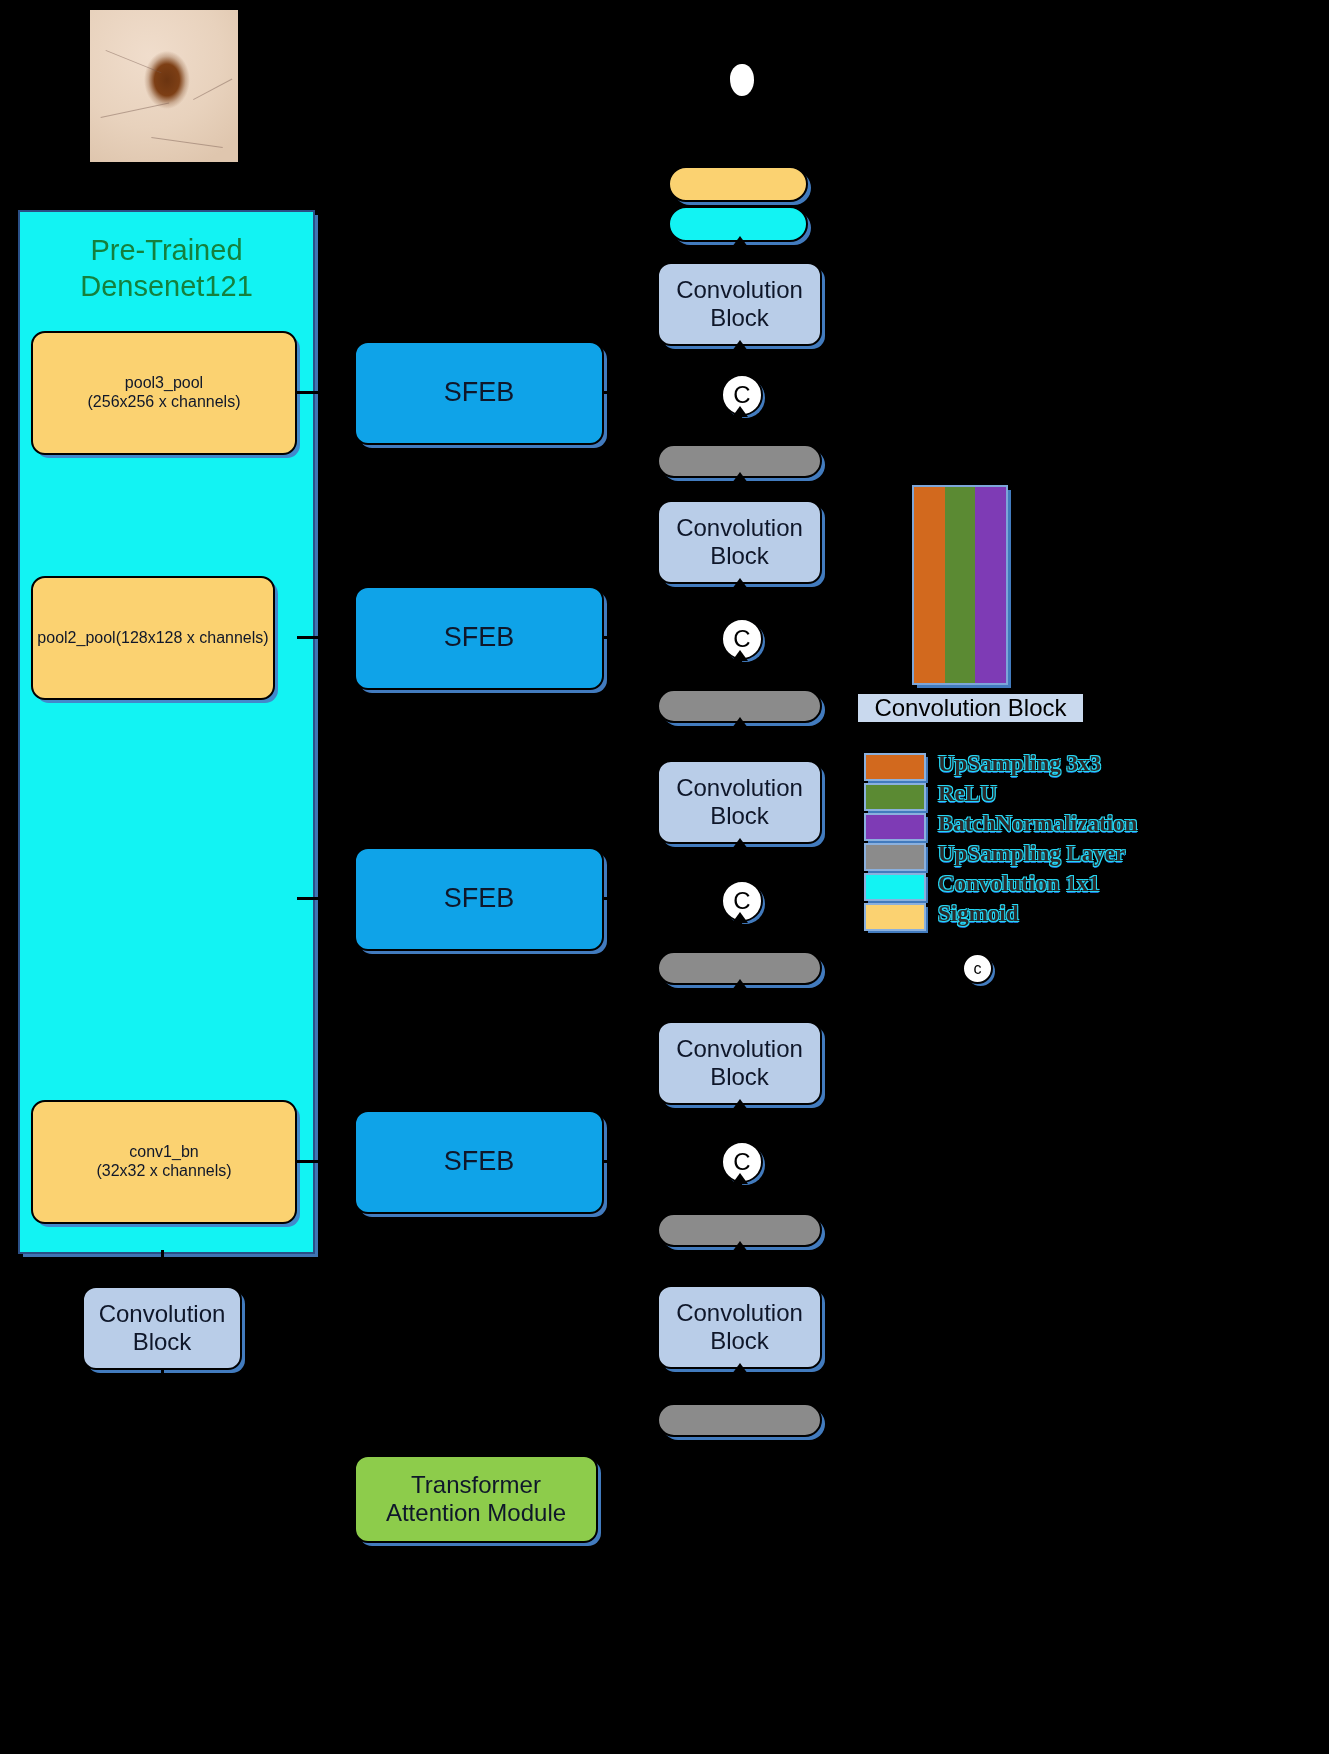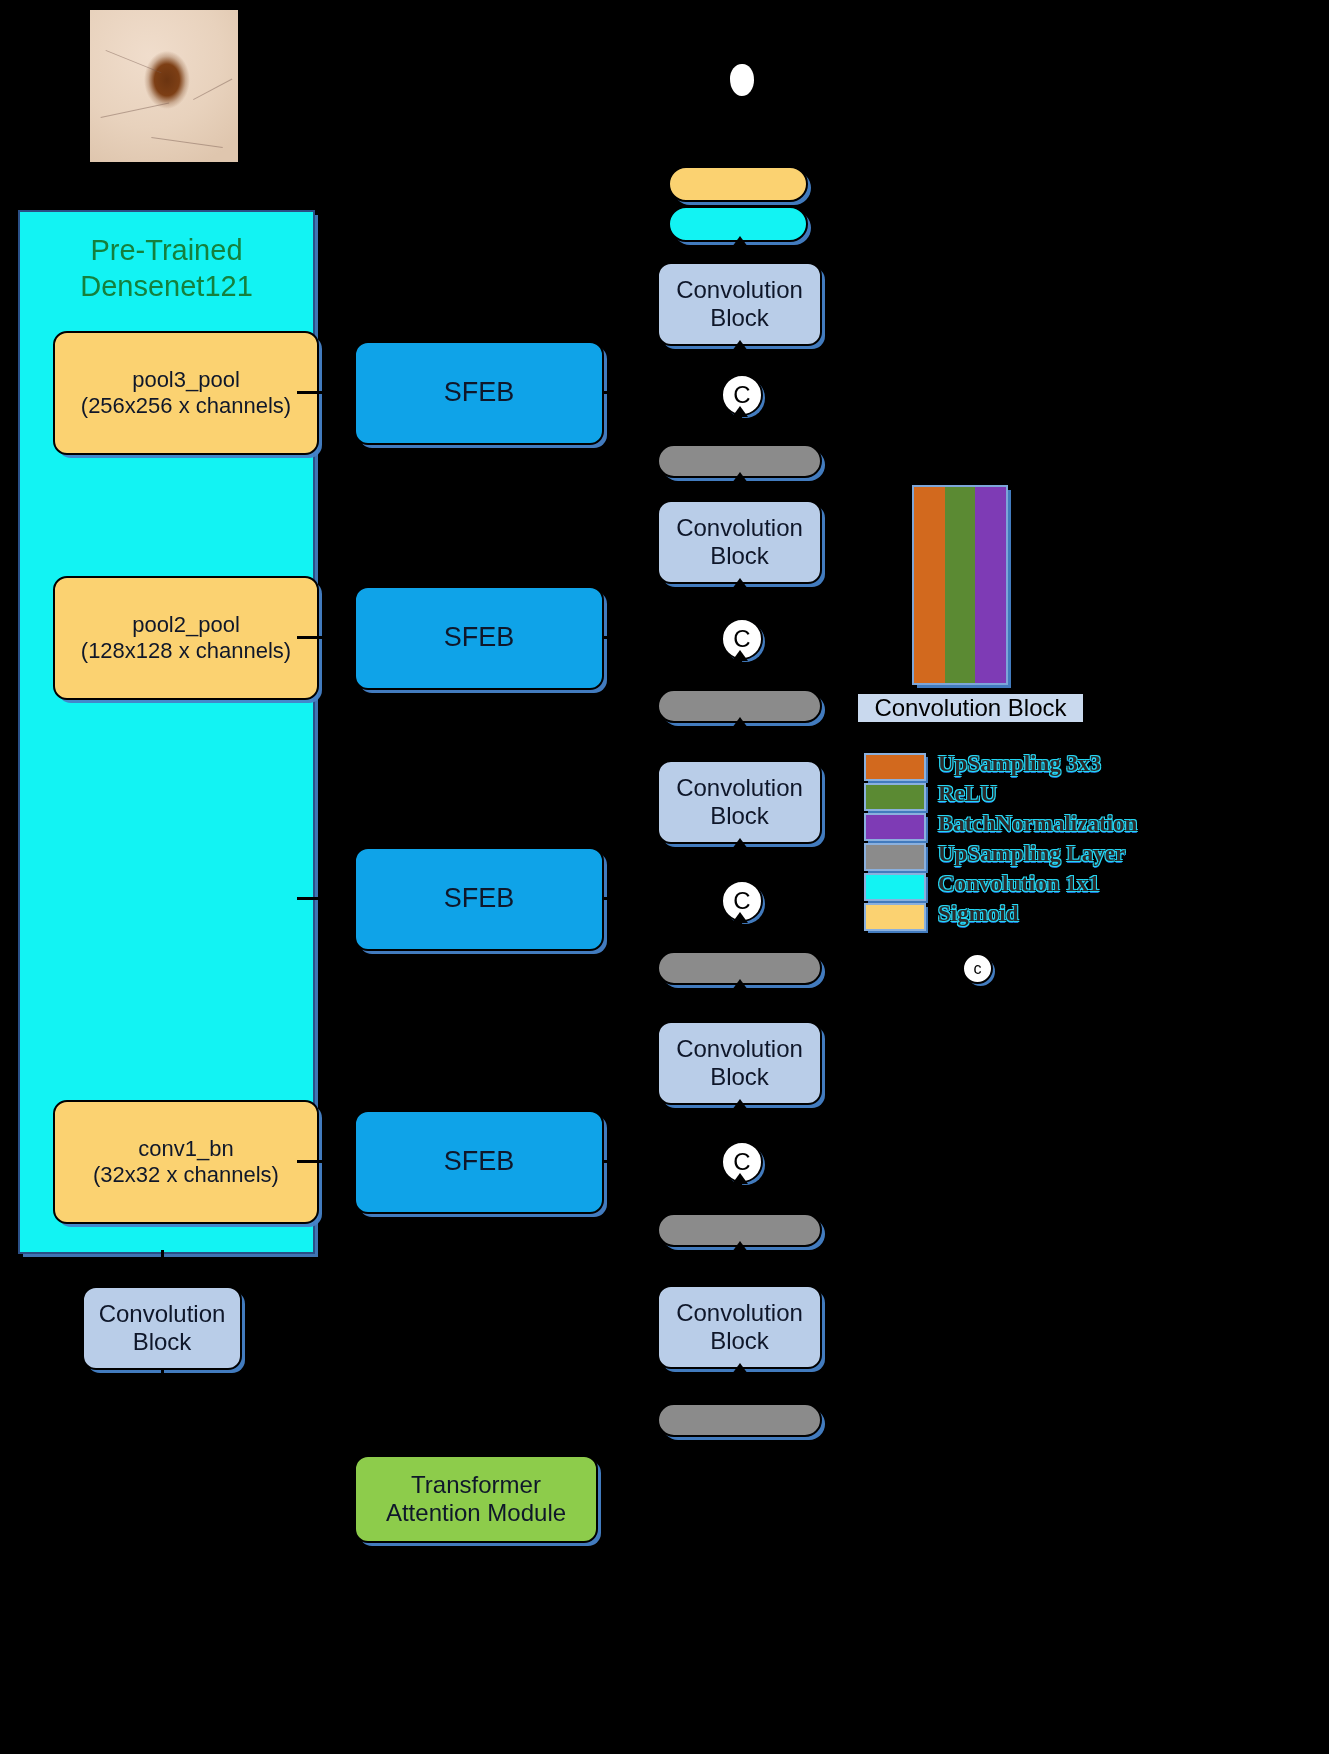--- a/index.html
+++ b/index.html
@@ -34,21 +34,21 @@
     position:absolute;left:18px;top:210px;width:293px;height:1040px;
     background:#12f3f3;border:2px solid #2a4f86;
     box-shadow:4px 4px 0 -1px rgba(70,130,200,.9);
   }
   #densenet-title{
     position:absolute;left:0;top:20px;width:100%;
     text-align:center;font-size:29px;color:#15803d;line-height:1.25;
   }
 
   
-  .t-gold{font-size:22px;margin-left:22px;}
+  .t-gold{font-size:16px;}
   .t-sfeb{font-size:27px;}
   .t-conv{font-size:24px;}
   .t-green{font-size:24px;}
 
   
   .concat{
     position:absolute;width:38px;height:38px;border-radius:50%;
     background:#ffffff;border:2px solid #000;
     display:flex;align-items:center;justify-content:center;
     font-size:24px;color:#000;
@@ -139,21 +139,21 @@
       <div>Pre-Trained</div>
       <div>Densenet121</div>
     </div>
   </div>
 
   <div class="node rounded fill-gold t-gold" style="left:31px;top:331px;width:266px;height:124px;flex-direction:column;">
     <div>pool3_pool</div>
     <div>(256x256 x channels)</div>
   </div>
 
-  <div class="node rounded fill-gold t-gold" style="left:31px;top:576px;width:266px;height:124px;flex-direction:column;">
+  <div class="node rounded fill-gold t-gold" style="left:31px;top:576px;width:244px;height:124px;">
     <div>pool2_pool</div>
     <div>(128x128 x channels)</div>
   </div>
 
 
   <div class="node rounded fill-gold t-gold" style="left:31px;top:1100px;width:266px;height:124px;flex-direction:column;">
     <div>conv1_bn</div>
     <div>(32x32 x channels)</div>
   </div>
 

